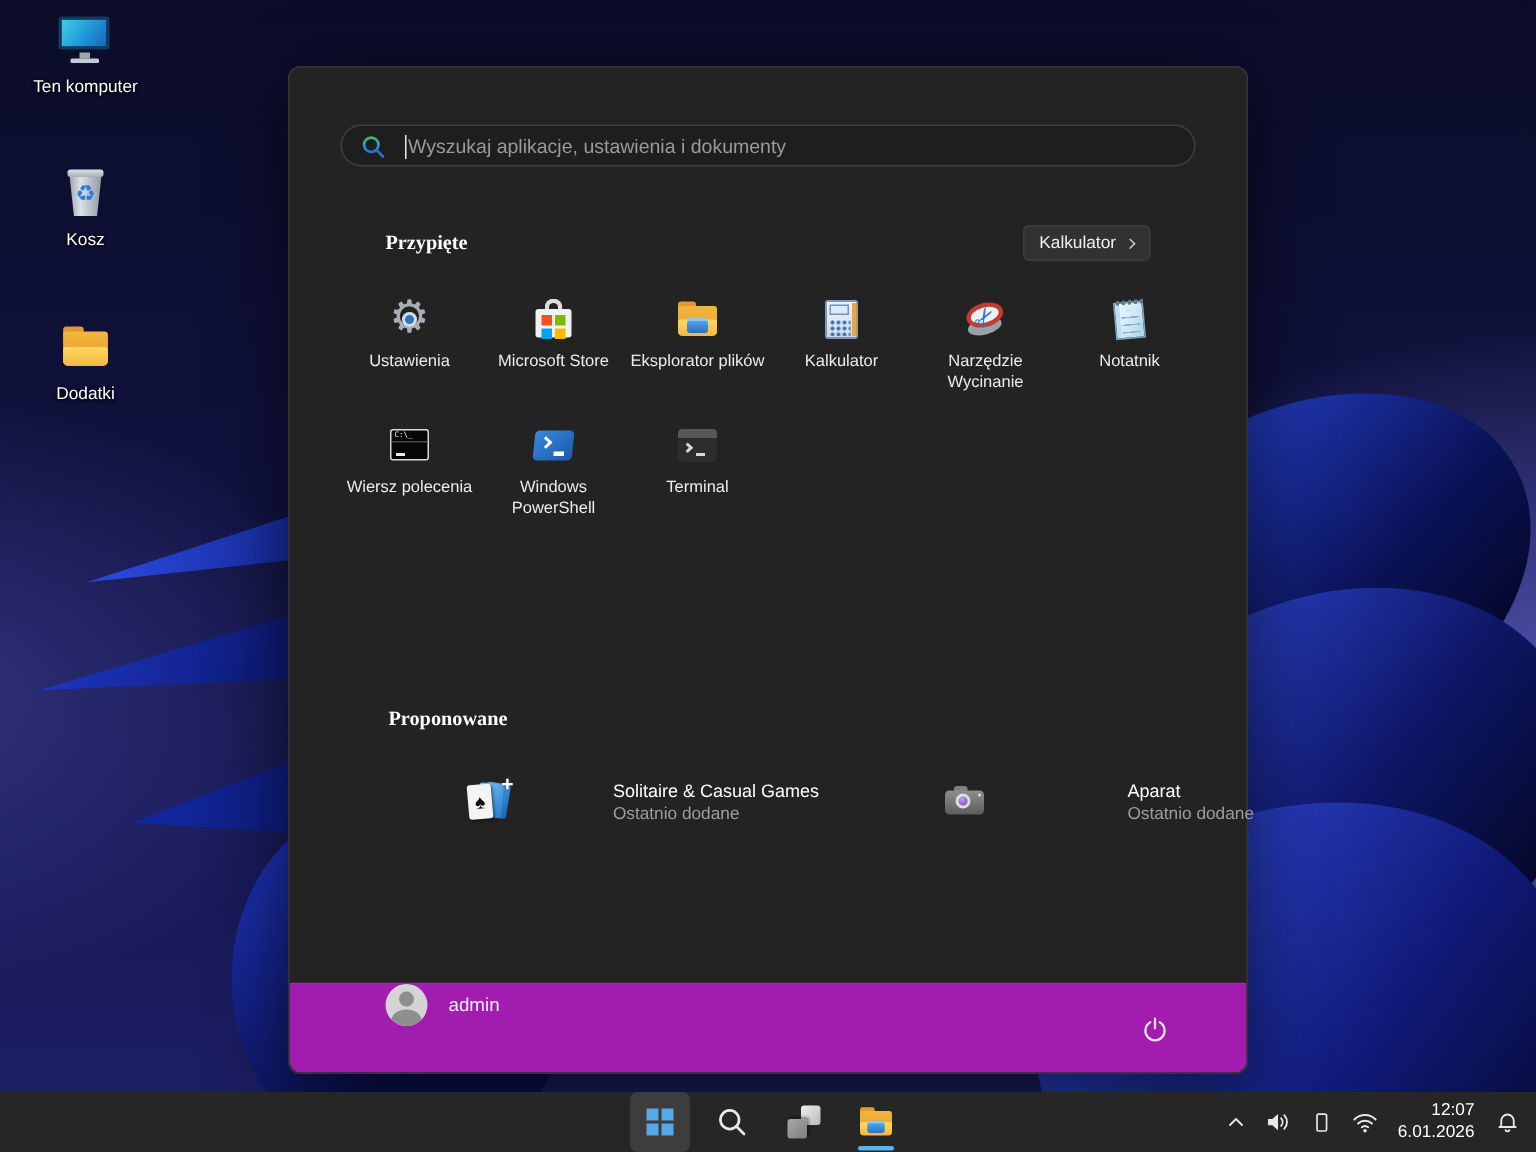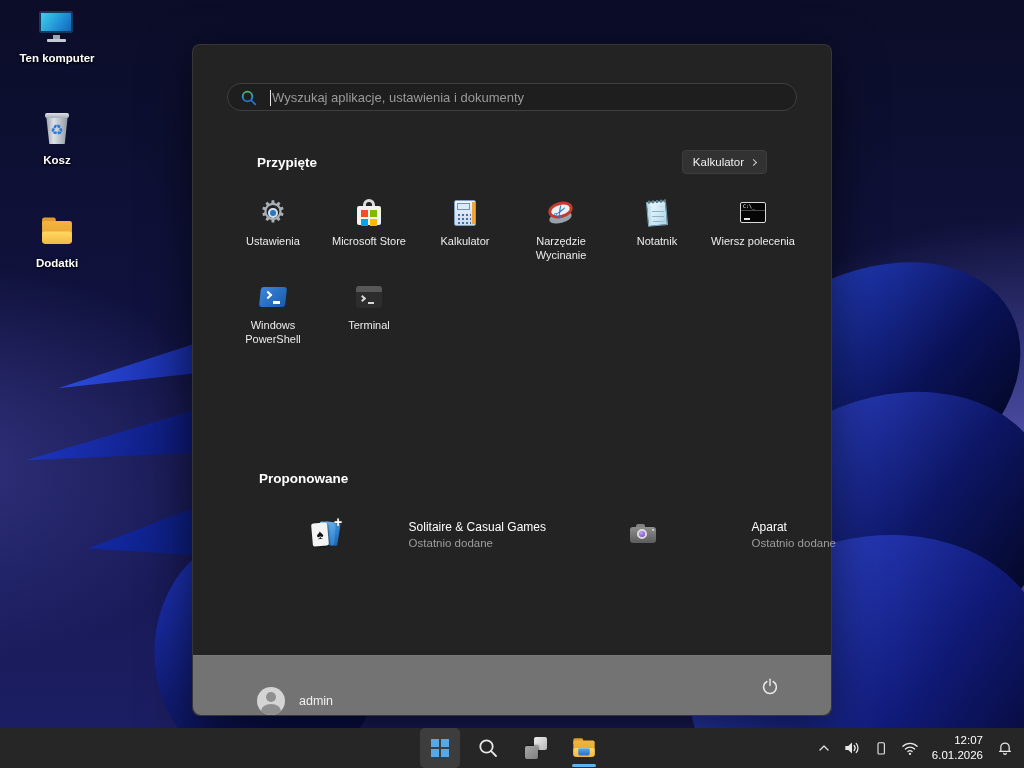--- a/index.html
+++ b/index.html
@@ -19,21 +19,21 @@
   .petal { position:absolute; }
   .pl1{left:58px;top:293px;width:292px;height:122px;clip-path:polygon(0 78%,100% 0,100% 52%);background:linear-gradient(100deg,#2a48d8 10%,#0c1a80 70%,#070f58);}
   .pl2{left:26px;top:358px;width:324px;height:142px;clip-path:polygon(0 72%,100% 4%,100% 62%);background:linear-gradient(100deg,#1d36c2 5%,#0a1468 60%,#04082e);}
   .pl3{left:88px;top:448px;width:262px;height:162px;clip-path:polygon(0 62%,100% 0,100% 72%);background:linear-gradient(100deg,#1228a0 10%,#060c48 90%);}
   .pl4{left:148px;top:540px;width:235px;height:235px;border-radius:45% 55% 20% 60%;background:linear-gradient(120deg,#1b2fae 15%,#0a1050 70%);transform:rotate(32deg);}
   .pr1{left:700px;top:275px;width:330px;height:230px;border-radius:50%;background:linear-gradient(160deg,#2038b4 20%,#0a1258 60%,#03061f 95%);transform:rotate(-28deg);}
   .pr2{left:718px;top:398px;width:340px;height:262px;border-radius:50%;background:linear-gradient(150deg,#2a3fc2 15%,#0d1665 55%,#02041a 95%);transform:rotate(-22deg);}
   .pr3{left:688px;top:538px;width:362px;height:282px;border-radius:50%;background:linear-gradient(140deg,#2c42c8 20%,#101a78 60%,#05082e 95%);transform:rotate(-15deg);}
 
   
-  .desk-icon { position:absolute; width:92px; text-align:center; cursor:default;font-weight:bold; }
+  .desk-icon { position:absolute; width:92px; text-align:center; cursor:default; }
   .desk-icon .art { position:relative; width:40px; height:40px; margin:0 auto; }
   .desk-label { margin-top:4px; font-size:11.5px; color:#fff; text-shadow:0 1px 2px rgba(0,0,0,.9),0 0 3px rgba(0,0,0,.7); line-height:1.2; }
 
   .ic { position:relative; width:32px; height:32px; margin:0 auto; flex:0 0 auto; }
 
   
   .pc-screen{position:absolute;left:2px;top:3px;width:34px;height:22px;background:linear-gradient(125deg,#3fd0e8 0%,#2196d8 55%,#1565b8 100%);border:2px solid #123a5e;border-radius:2px;}
   .pc-neck{position:absolute;left:16px;top:27px;width:7px;height:4px;background:#9aa6b0;}
   .pc-base{position:absolute;left:10px;top:31px;width:19px;height:3px;background:#c2ccd4;border-radius:1px;}
   
@@ -54,39 +54,39 @@
   .search-pill { position:absolute; left:34px; right:34px; top:38px; height:28px;
     background:#1e1e1e; border:1px solid #3f3f3f; border-radius:14px; }
   .search-pill input { position:absolute; inset:0; background:transparent; border:none; outline:none;
     color:#e8e8e8; font-size:13px; padding-left:44px; font-family:inherit; }
   .search-pill input::placeholder { color:#9a9a9a; }
   .search-glyph { position:absolute; left:13px; top:6px; width:16px; height:16px; }
   .caret { position:absolute; left:42px; top:6px; width:1px; height:16px; background:#e8e8e8; }
 
   .pin-header { position:absolute; left:64px; right:64px; top:104px; height:26px;
     display:flex; align-items:center; justify-content:space-between; }
-  .section-title { font-size:13.5px; font-weight:700; color:#fff; }
+  .section-title { font-size:13.5px; font-weight:700; color:#fff;font-family:Liberation Serif, serif; }
   .all-btn { display:flex; align-items:center; gap:7px; background:#323232; border:1px solid #3d3d3d;
     border-radius:4px; padding:5px 10px; font-size:11.5px; color:#f0f0f0; cursor:pointer; }
   .chev-right { width:5px; height:5px; border-right:1.5px solid #cfcfcf; border-top:1.5px solid #cfcfcf; transform:rotate(45deg); }
 
   .pin-grid { position:absolute; left:32px; top:146px; width:576px;
     display:grid; grid-template-columns:repeat(6,96px); grid-auto-rows:84px; }
   .tile { padding-top:6px; text-align:center; cursor:pointer; border-radius:4px; }
   .tile-label { margin-top:6px; font-size:11px; line-height:1.25; color:#ececec; padding:0 2px; }
 
   .rec-header { position:absolute; left:66px; top:426px; }
   .rec-list { position:absolute; left:63px; top:466px; display:flex; }
   .rec-item { width:290px; height:46px; display:flex; align-items:center; gap:12px; cursor:pointer; border-radius:4px; }
   .rec-title { font-size:12px; color:#fff; }
   .rec-sub { font-size:11.5px; color:#9d9d9d; margin-top:3px; }
 
-  .menu-footer { position:absolute; left:0; right:0; bottom:0; height:60px; background:#737373;
+  .menu-footer { position:absolute; left:0; right:0; bottom:0; height:60px; background:#a21caf;
     border-top:1px solid rgba(255,255,255,.04); border-radius:0 0 8px 8px;
-    display:flex; align-items:flex-end; }
+    display:flex; align-items:flex-start; }
   .user-chip { display:flex; align-items:center; gap:14px; margin-left:64px; cursor:pointer; }
   .avatar { width:28px; height:28px; border-radius:50%; background:#d4d4d4; position:relative; overflow:hidden; }
   .avatar .head { position:absolute; left:9px; top:5px; width:10px; height:10px; border-radius:50%; background:#8f8f8f; }
   .avatar .shoulders { position:absolute; left:4px; top:17px; width:20px; height:14px; border-radius:50% 50% 0 0; background:#8f8f8f; }
   .user-name { font-size:12.5px; color:#f0f0f0; }
   .power-btn { position:absolute; right:44px; top:13px; width:34px; height:34px; border-radius:4px;
     display:flex; align-items:center; justify-content:center; cursor:pointer; }
 
   
   .store-handle{position:absolute;left:10px;top:2px;width:12px;height:11px;border:3px solid #dcdcdc;border-bottom:none;border-radius:7px 7px 0 0;}
@@ -242,20 +242,29 @@
           <div class="store-bag"></div>
         <div class="msq r"></div>
           <div class="msq g"></div>
           <div class="msq b"></div>
           <div class="msq y"></div>
       </div>
       <div class="tile-label">Microsoft Store</div>
     </div>
     <div class="tile">
       <div class="ic">
+        <div class="fold-tab"></div>
+          <div class="fold-back"></div>
+          <div class="fold-front"></div>
+          <div class="fold-file"></div>
+      </div>
+      <div class="tile-label">Eksplorator plików</div>
+    </div>
+    <div class="tile">
+      <div class="ic">
         <div class="calc-body"></div>
           <div class="calc-accent"></div>
           <div class="calc-screen"></div>
           <div class="calc-keys"></div>
       </div>
       <div class="tile-label">Kalkulator</div>
     </div>
     <div class="tile">
       <div class="ic">
         <div class="snip-shadow"></div>

